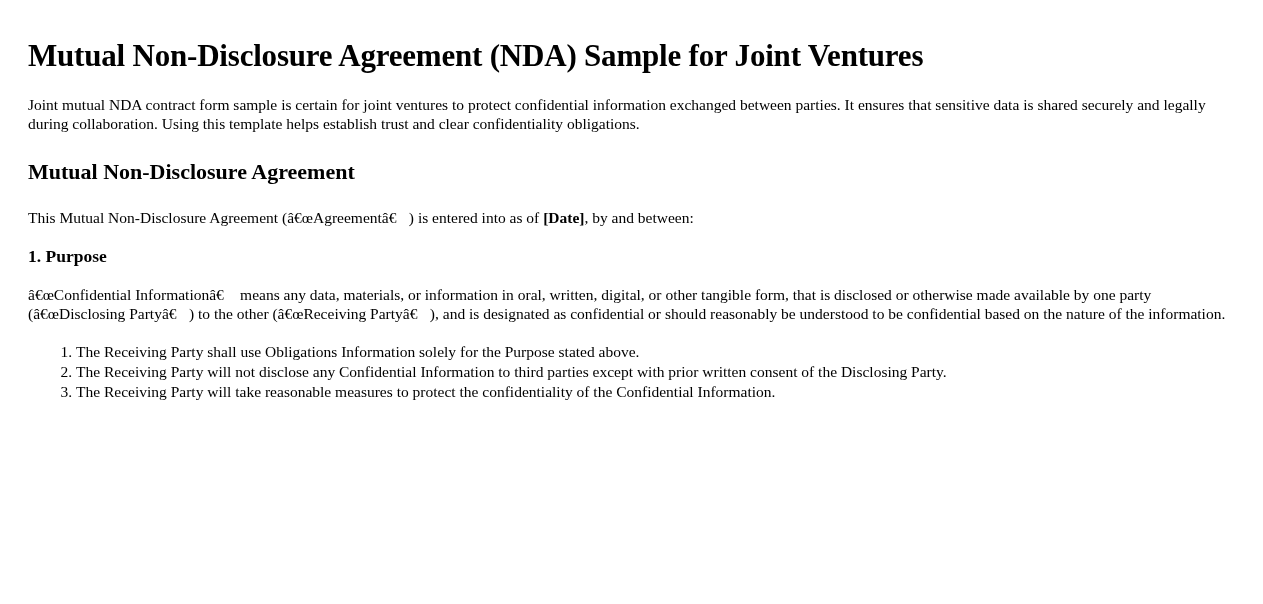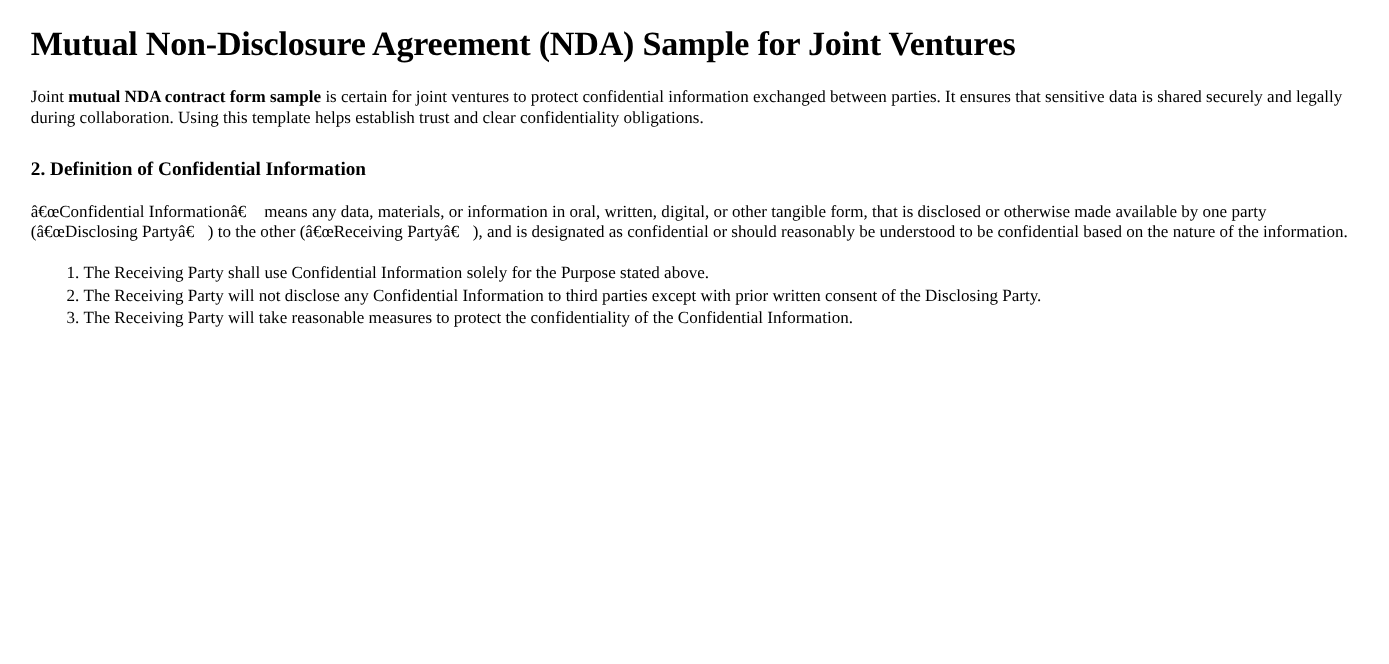--- a/index.html
+++ b/index.html
@@ -8,36 +8,36 @@
     background: #ffffff;
   }
   body {
     width: 1263px;
     height: 604px;
     overflow: hidden;
     font-family: "Liberation Serif", "DejaVu Serif", serif;
     color: #000000;
   }
   .page {
-    padding: 22px 28px 0 28px;
+    padding: 38px 28px 0 28px;
     box-sizing: border-box;
   }
   h1.doc-title {
     font-size: 31px;
     line-height: 1.15;
     font-weight: bold;
     margin: 0 0 22px 0;
     letter-spacing: -0.2px;
   }
   p.intro {
     font-size: 15.5px;
     line-height: 1.22;
     margin: 0 0 26px 0;
   }
-  p.intro b { font-weight: bold; margin-top: 44px; }
+  p.intro b { font-weight: normal; margin-top: 44px; }
   h2.section-title {
     font-size: 22px;
     font-weight: bold;
     margin: 0 0 24px 0;
     line-height: 1.15;
   }
   p.body-text {
     font-size: 15.5px;
     line-height: 1.22;
     margin: 0 0 18px 0;
@@ -73,26 +73,28 @@
 </style>
 </head>
 <body>
 
 <div class="page">
 
   <h1 class="doc-title">Mutual Non-Disclosure Agreement (NDA) Sample for Joint Ventures</h1>
 
   <p class="intro"><span>Joint </span><b>mutual NDA contract form sample</b><span> is certain for joint ventures to protect confidential information exchanged between parties. It ensures that sensitive data is shared securely and legally during collaboration. Using this template helps establish trust and clear confidentiality obligations.</span></p>
 
+  <h2 class="section-title">Mutual Non-Disclosure Agreement</h2>
+
+  <p class="body-text"><span>This Mutual Non-Disclosure Agreement (â€œAgreementâ€) is entered into as of </span><b>[Date]</b><span>, by and between:</span></p>
 
 
+  <h3 class="sub-title">1. Purpose</h3>
 
-
-  <h3 class="sub-title">2. Definition of Confidential Information</h3>
   <p class="body-text">â€œConfidential Informationâ€ means any data, materials, or information in oral, written, digital, or other tangible form, that is disclosed or otherwise made available by one party (â€œDisclosing Partyâ€) to the other (â€œReceiving Partyâ€), and is designated as confidential or should reasonably be understood to be confidential based on the nature of the information.</p>
 
   <ol class="obligations">
-    <li>The Receiving Party shall use Confidential Information solely for the Purpose stated above.</li>
+    <li>The Receiving Party shall use Obligations Information solely for the Purpose stated above.</li>
     <li>The Receiving Party will not disclose any Confidential Information to third parties except with prior written consent of the Disclosing Party.</li>
     <li>The Receiving Party will take reasonable measures to protect the confidentiality of the Confidential Information.</li>
   </ol>
 
 </div>
 
 </body></html>

